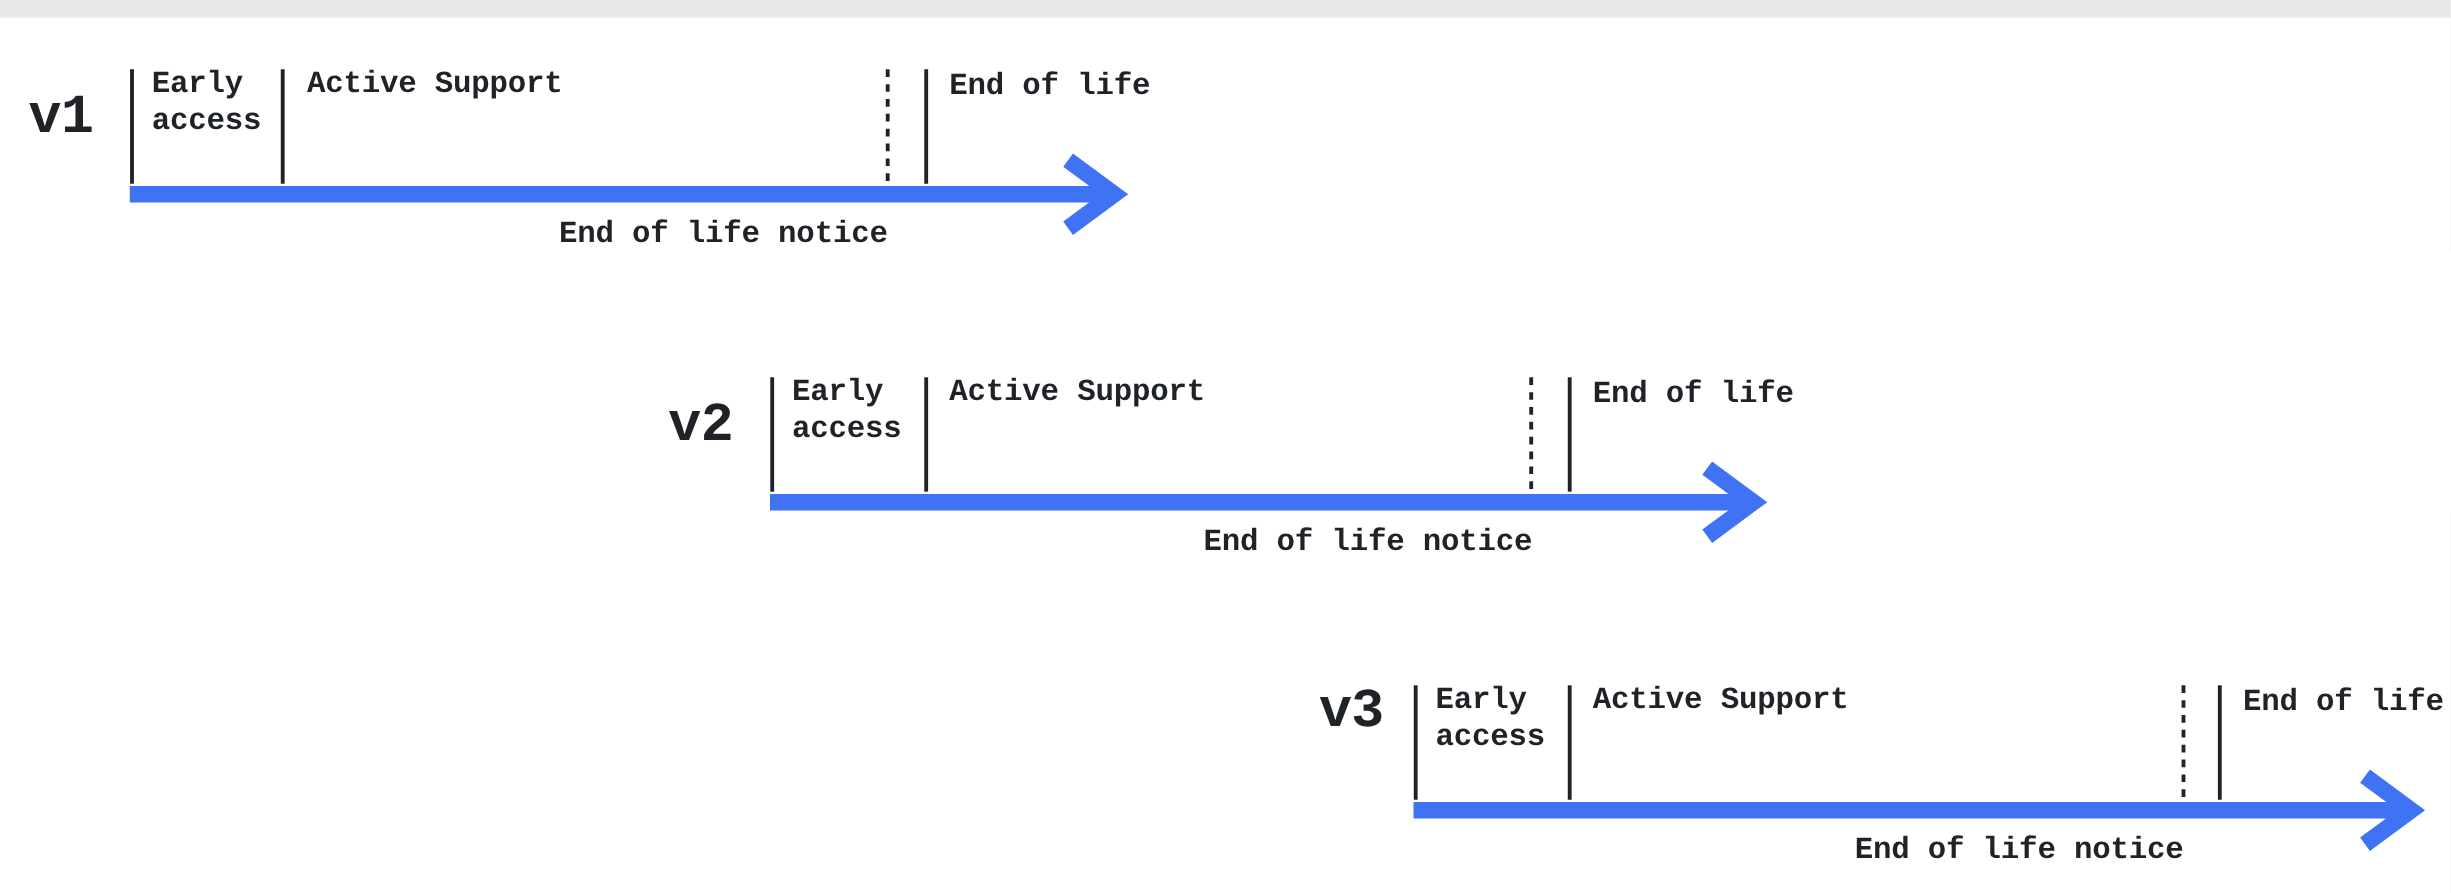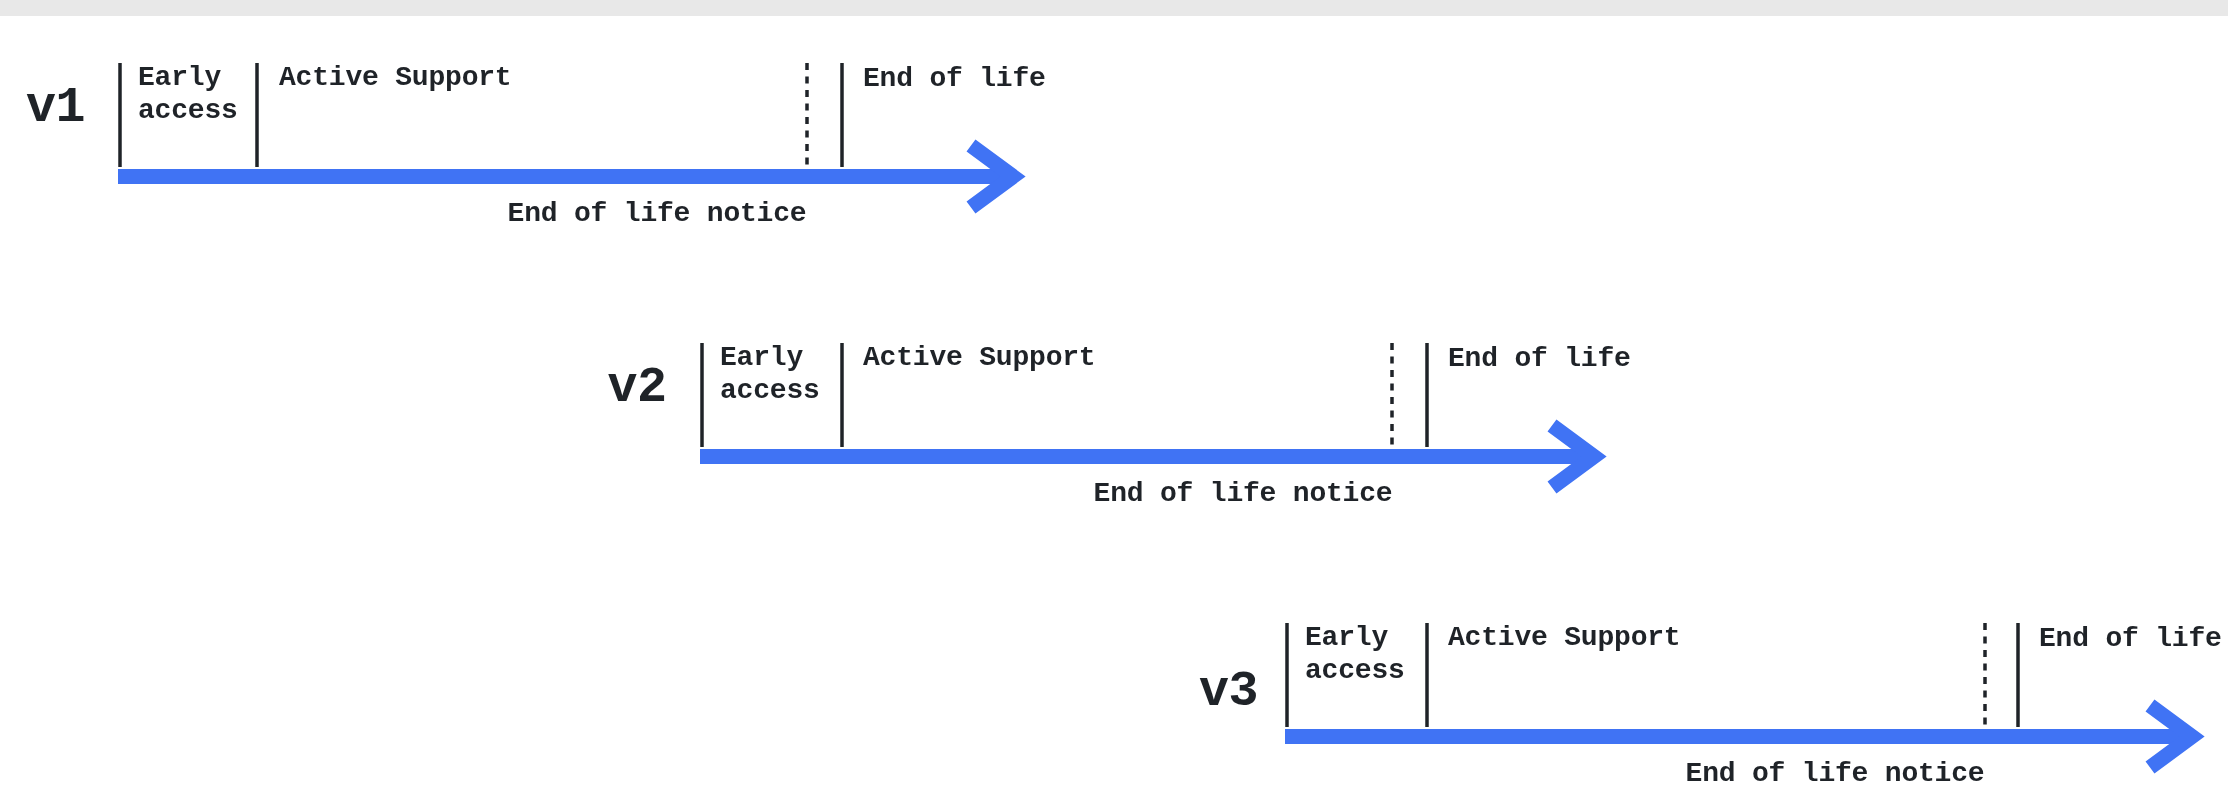--- a/index.html
+++ b/index.html
@@ -28,21 +28,21 @@
     letter-spacing: -0.2px;
     color: var(--text-dark);
     white-space: pre-line;
   }
   .ver {
     font-size: 50px;
     line-height: 48px;
     text-align: right;
     letter-spacing: -0.5px;
   }
-  .notice { text-align: center; }
+  .notice { text-align: right; }
 </style>
 </head>
 <body>
 
 <div class="canvas">
 
   <svg class="gfx" width="2228" height="812" viewBox="0 0 2228 812">
 
     <g>
       <line x1="120" y1="47" x2="120" y2="151" style="stroke:var(--line-dark)" stroke-width="3.5"></line>
@@ -79,20 +79,20 @@
   <div class="lbl" style="left:863px; top:46px;">End of life</div>
   <div class="lbl notice" style="left:507px; top:181px; width:300px;">End of life notice</div>
 
   <div class="lbl ver" style="left:602px; top:348px; width:70px;text-align:center;">v2</div>
   <div class="lbl" style="left:720px; top:325px;">Early
 access</div>
   <div class="lbl" style="left:863px; top:325px;">Active Support</div>
   <div class="lbl" style="left:1448px; top:326px;">End of life</div>
   <div class="lbl notice" style="left:1093px; top:461px; width:300px;">End of life notice</div>
 
-  <div class="lbl ver" style="left:1188px; top:652px; width:70px;">v3</div>
+  <div class="lbl ver" style="left:1188px; top:608px; width:70px;">v3</div>
   <div class="lbl" style="left:1305px; top:605px;">Early
 access</div>
   <div class="lbl" style="left:1448px; top:605px;">Active Support</div>
   <div class="lbl" style="left:2039px; top:606px;">End of life</div>
   <div class="lbl notice" style="left:1685px; top:741px; width:300px;">End of life notice</div>
 
 </div>
 
 </body></html>

